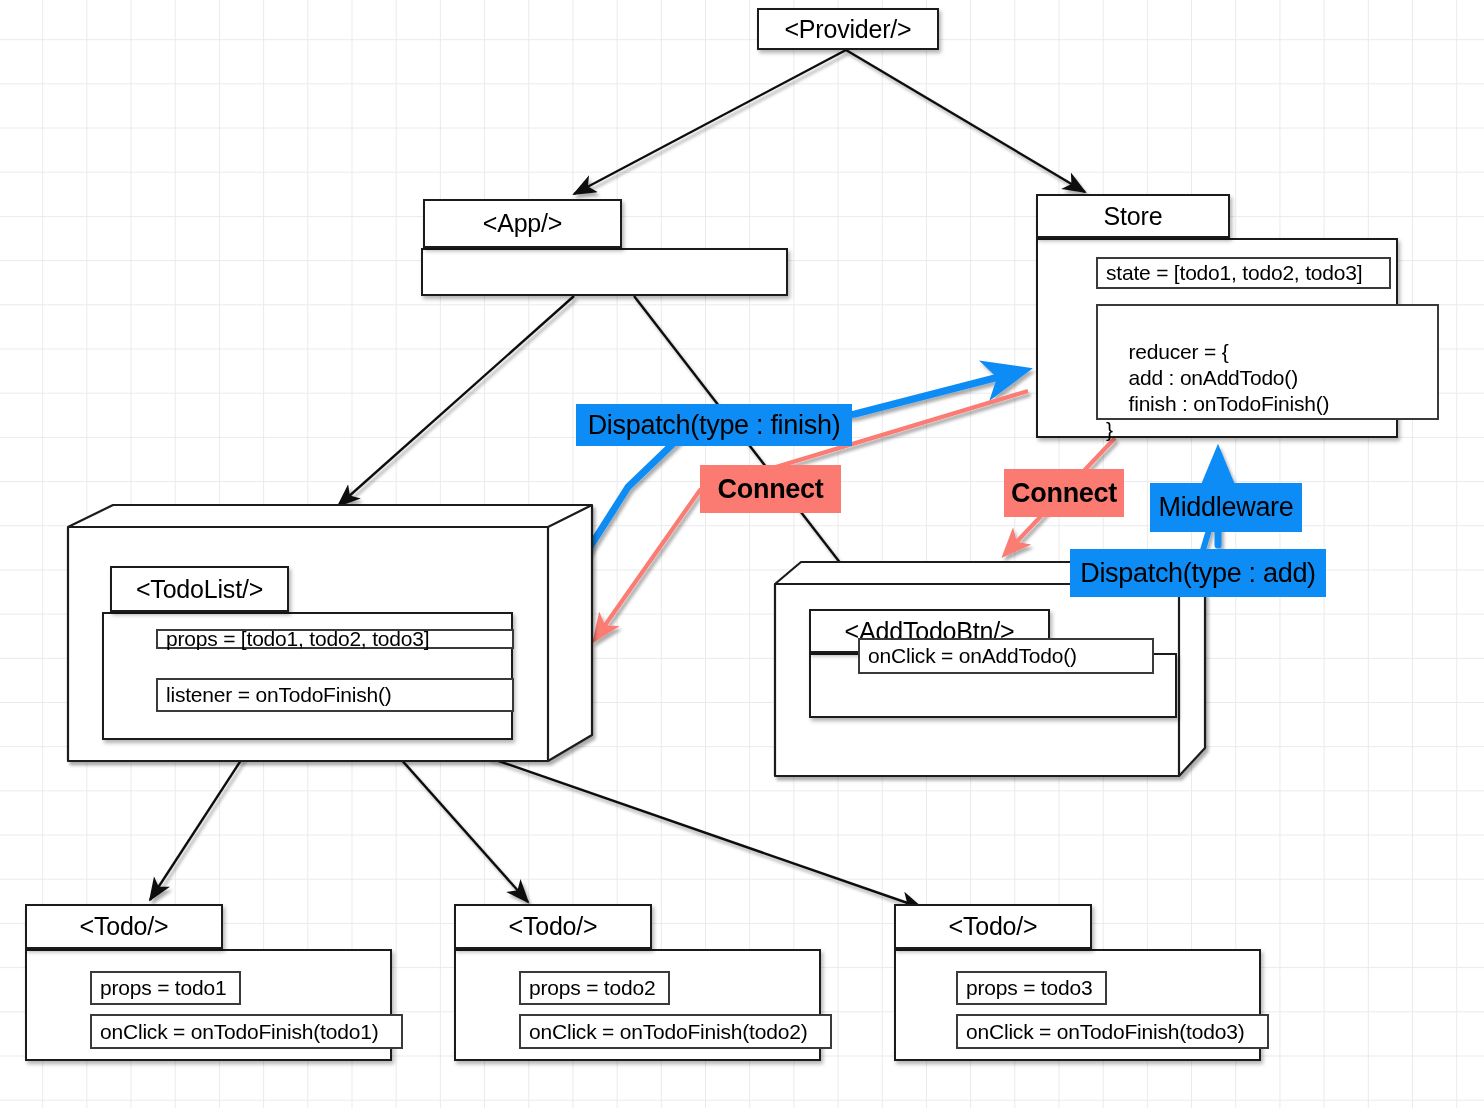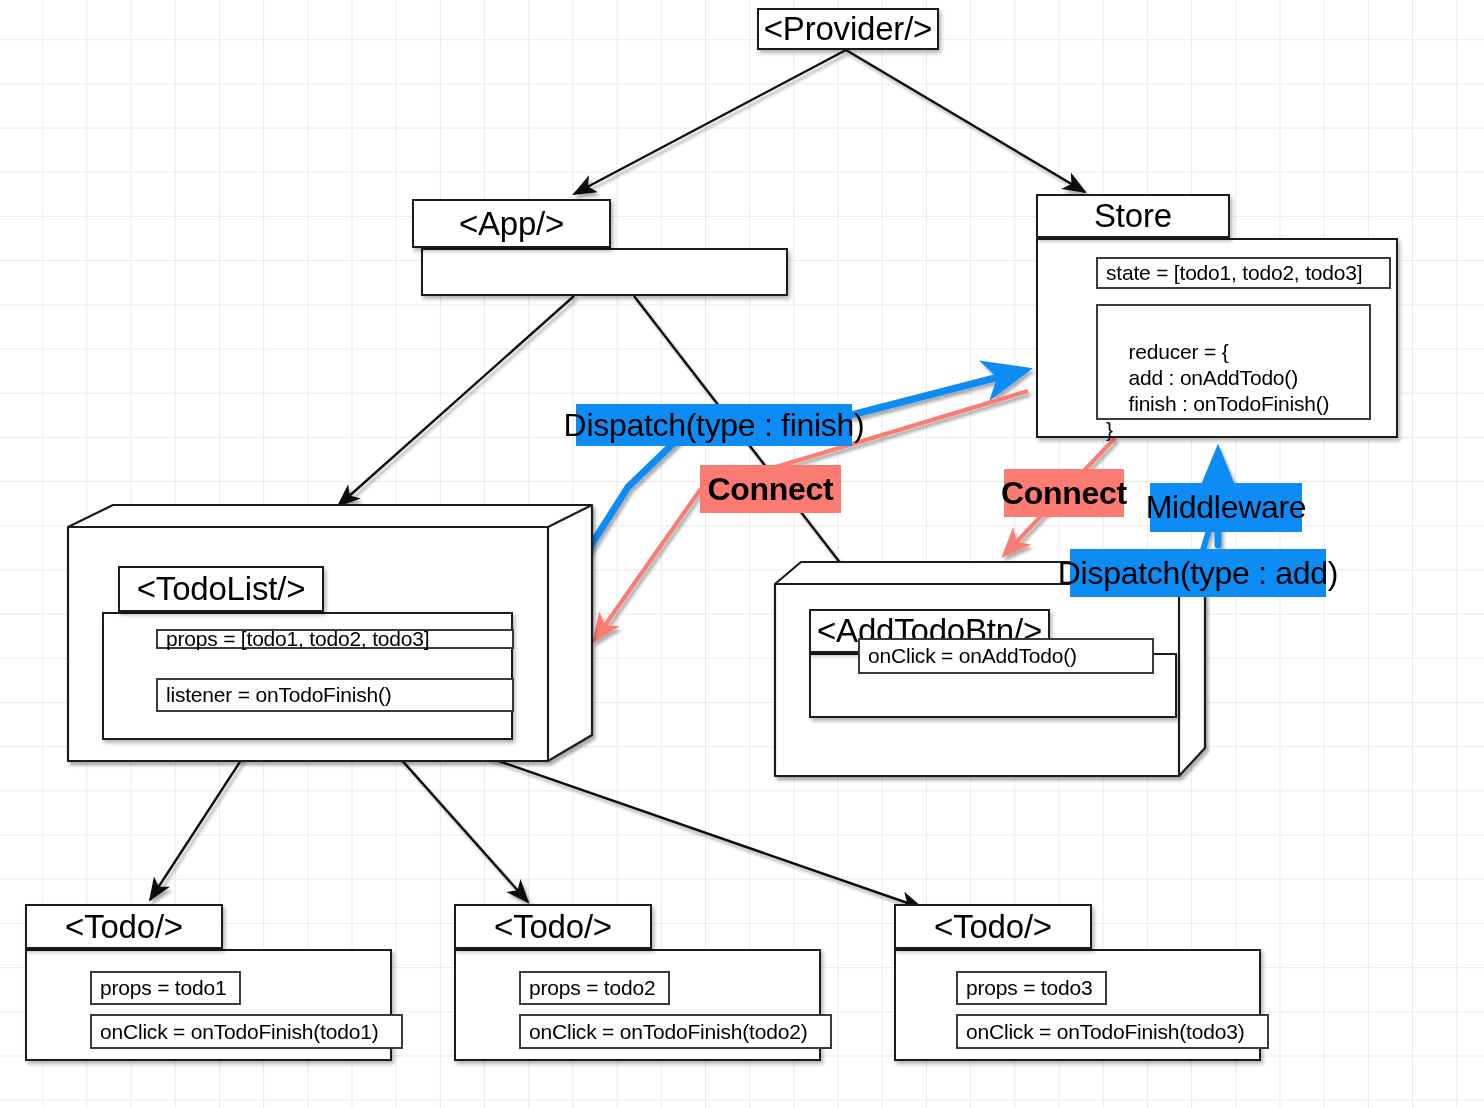--- a/index.html
+++ b/index.html
@@ -28,21 +28,21 @@
     pointer-events: none;
   }
   .hdr {
     position: absolute;
     box-sizing: border-box;
     background: #ffffff;
     border: 2px solid #1b1b1b;
     display: flex;
     align-items: center;
     justify-content: center;
-    font-size: 33px;
+    font-size: 25px;
     color: #000;
     letter-spacing: -0.2px;
     box-shadow: 2px 3px 4px rgba(0,0,0,0.30);
     z-index: 4;
   }
   .body {
     position: absolute;
     box-sizing: border-box;
     background: #ffffff;
     border: 2px solid #1b1b1b;
@@ -74,21 +74,21 @@
   .cube { position: absolute; z-index: 2; }
   .cube svg { display: block; overflow: visible; }
 
   
   .tag {
     position: absolute;
     box-sizing: border-box;
     display: flex;
     align-items: center;
     justify-content: center;
-    font-size: 32px;
+    font-size: 27px;
     color: #000;
     letter-spacing: -0.3px;
     z-index: 20;
     white-space: nowrap;
     padding: 1px 10px;
   }
   .tag.blue { background: #0d8cf5; }
   .tag.red  { background: #fb7b72; font-weight: bold; }
 </style>
 </head>
@@ -139,48 +139,48 @@
       <path d="M1218,545 L1218,455" stroke="#0d8cf5" stroke-width="7" fill="none" stroke-linecap="round" marker-end="url(#arrowB)"></path>
 
       <path d="M1128,685 L1186,607 L1200,560 L1212,520" stroke="#0d8cf5" stroke-width="6" fill="none" stroke-linecap="round" stroke-linejoin="round"></path>
     </g>
   </svg>
 
   <div class="hdr" style="left:757px; top:8px; width:182px; height:42px;">
     <span>&lt;Provider/&gt;</span>
   </div>
 
-  <div class="hdr" style="left:412px; top:199px; width:199px; height:49px;">
+  <div class="hdr" style="left:423px; top:199px; width:199px; height:49px;">
     <span>&lt;App/&gt;</span>
   </div>
   <div class="body" style="left:421px; top:248px; width:367px; height:48px;"></div>
 
   <div class="hdr" style="left:1036px; top:194px; width:194px; height:44px;">
     <span>Store</span>
   </div>
   <div class="body" style="left:1036px; top:238px; width:362px; height:200px;"></div>
   <div class="attr" style="left:1072px; top:257px; width:295px; height:32px;">
     <span>state = [todo1, todo2, todo3]</span>
   </div>
-  <div class="attr multi" style="left:1072px; top:304px; width:275px; height:116px;">
+  <div class="attr multi" style="left:1072px; top:304px; width:343px; height:116px;">
     <span>reducer = {
     add : onAddTodo()
     finish : onTodoFinish()
 }</span>
   </div>
 
   <div class="cube" style="left:68px; top:503px;">
     <svg width="530" height="295" viewBox="0 0 530 295" xmlns="http://www.w3.org/2000/svg">
       <g filter="url(#sh)">
         <polygon points="0,24 45,2 524,2 524,232 480,258 0,258" fill="#ffffff" stroke="#1b1b1b" stroke-width="2.2" stroke-linejoin="round"></polygon>
         <path d="M0,24 L480,24 L524,2 M480,24 L480,258" fill="none" stroke="#1b1b1b" stroke-width="2.2" stroke-linejoin="round"></path>
       </g>
     </svg>
   </div>
-  <div class="hdr" style="left:118px; top:566px; width:206px; height:46px;">
+  <div class="hdr" style="left:110px; top:566px; width:179px; height:46px;">
     <span>&lt;TodoList/&gt;</span>
   </div>
   <div class="body" style="left:102px; top:612px; width:411px; height:128px;"></div>
   <div class="attr" style="left:132px; top:629px; width:358px; height:20px;">
     <span>props = [todo1, todo2, todo3]</span>
   </div>
   <div class="attr" style="left:132px; top:678px; width:358px; height:34px;">
     <span>listener = onTodoFinish()</span>
   </div>
 

